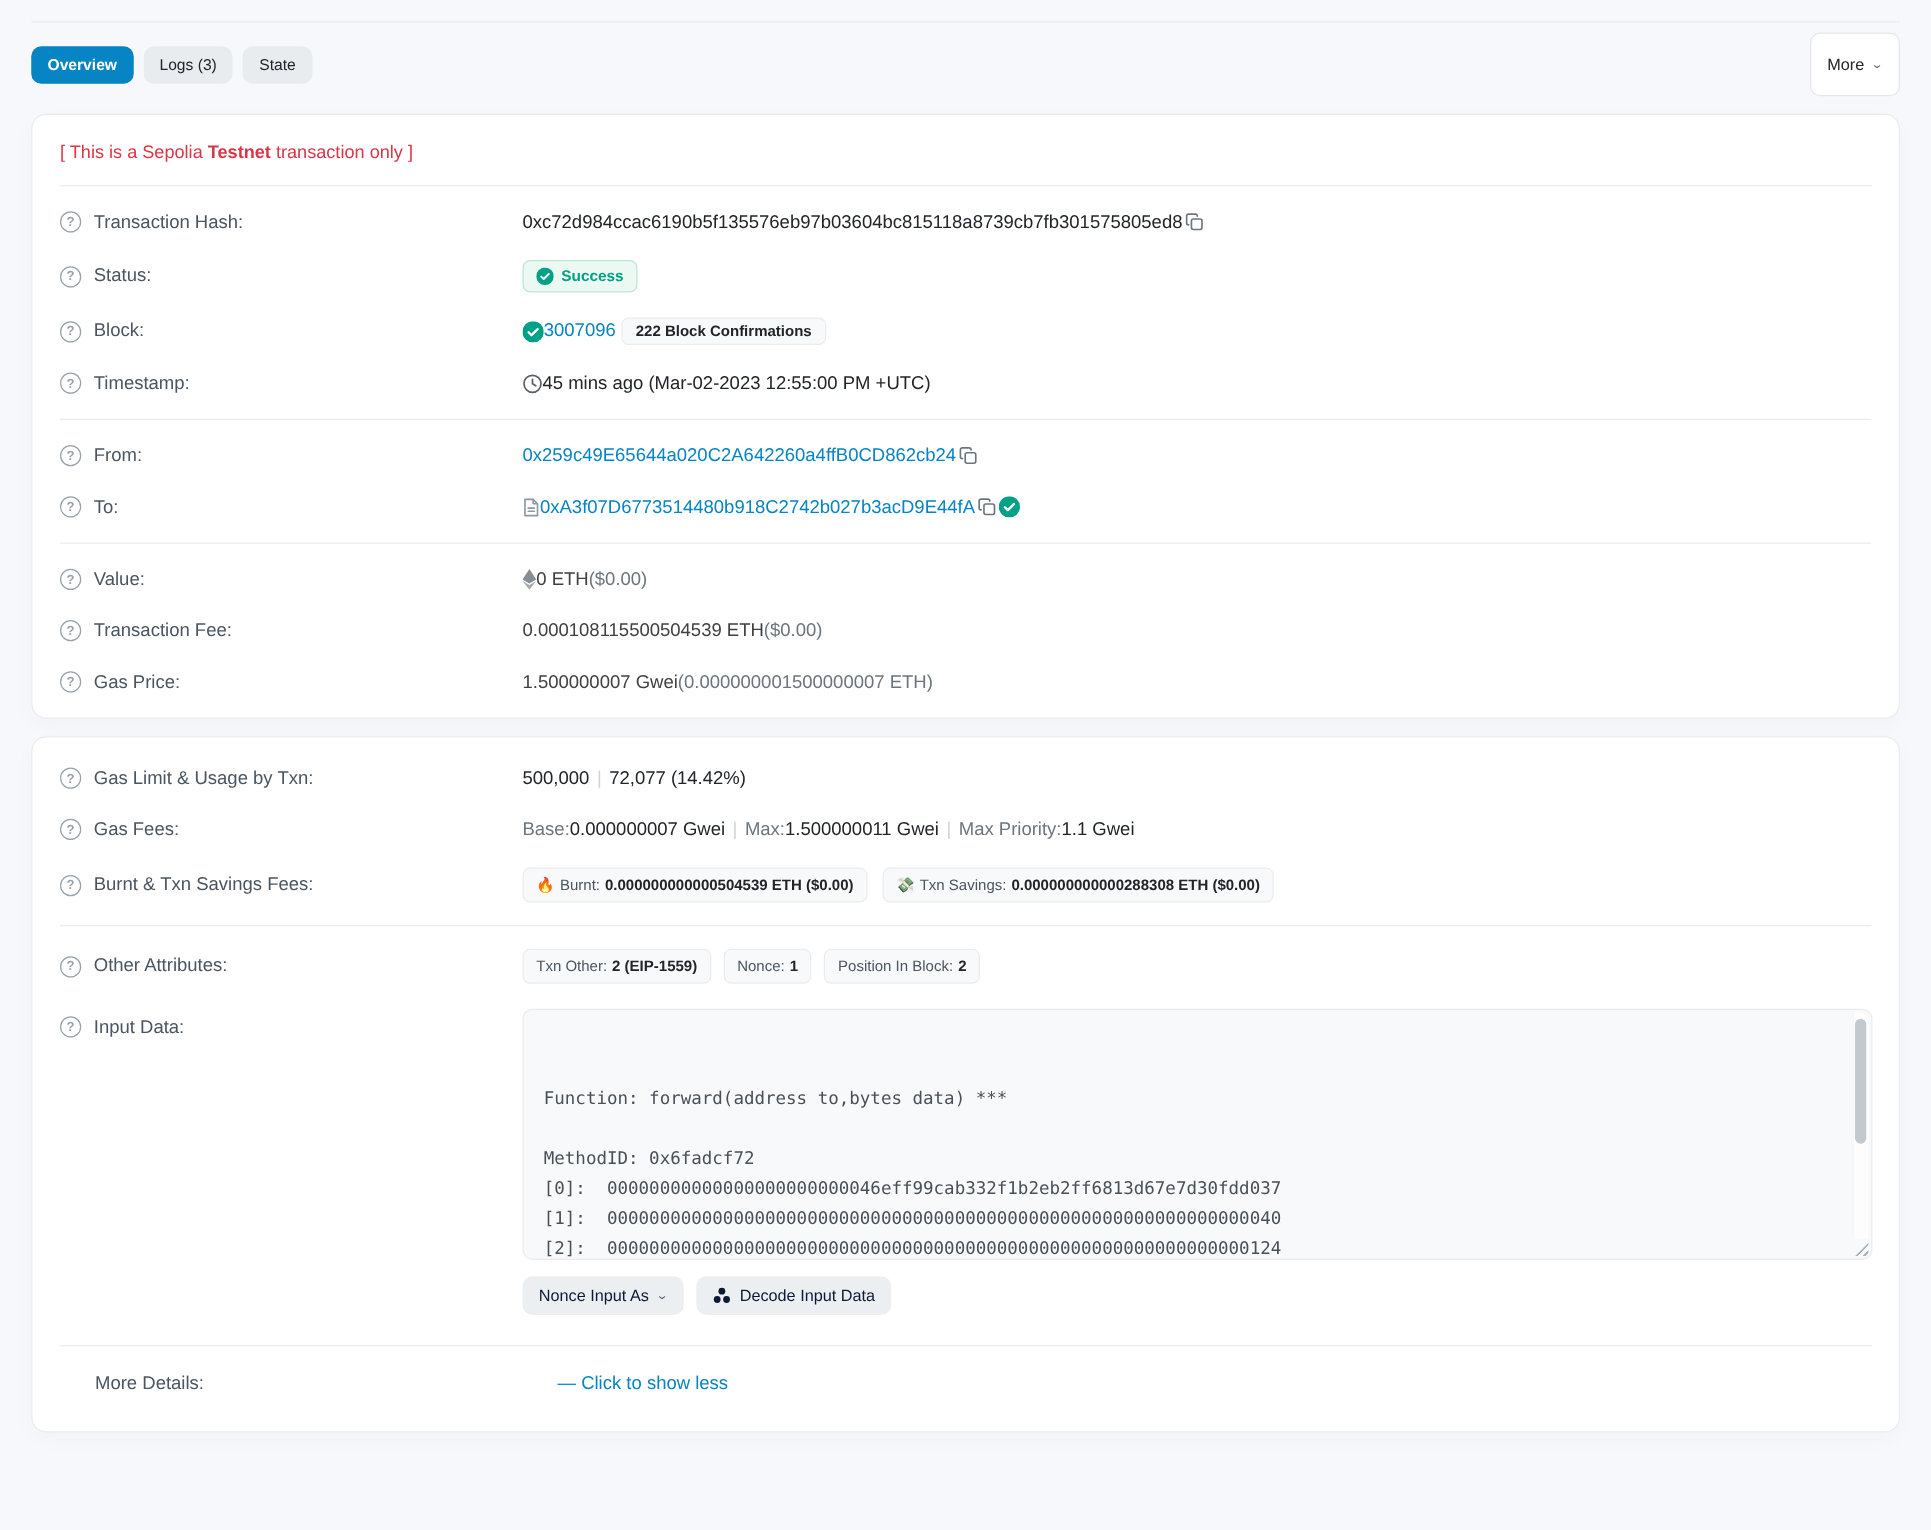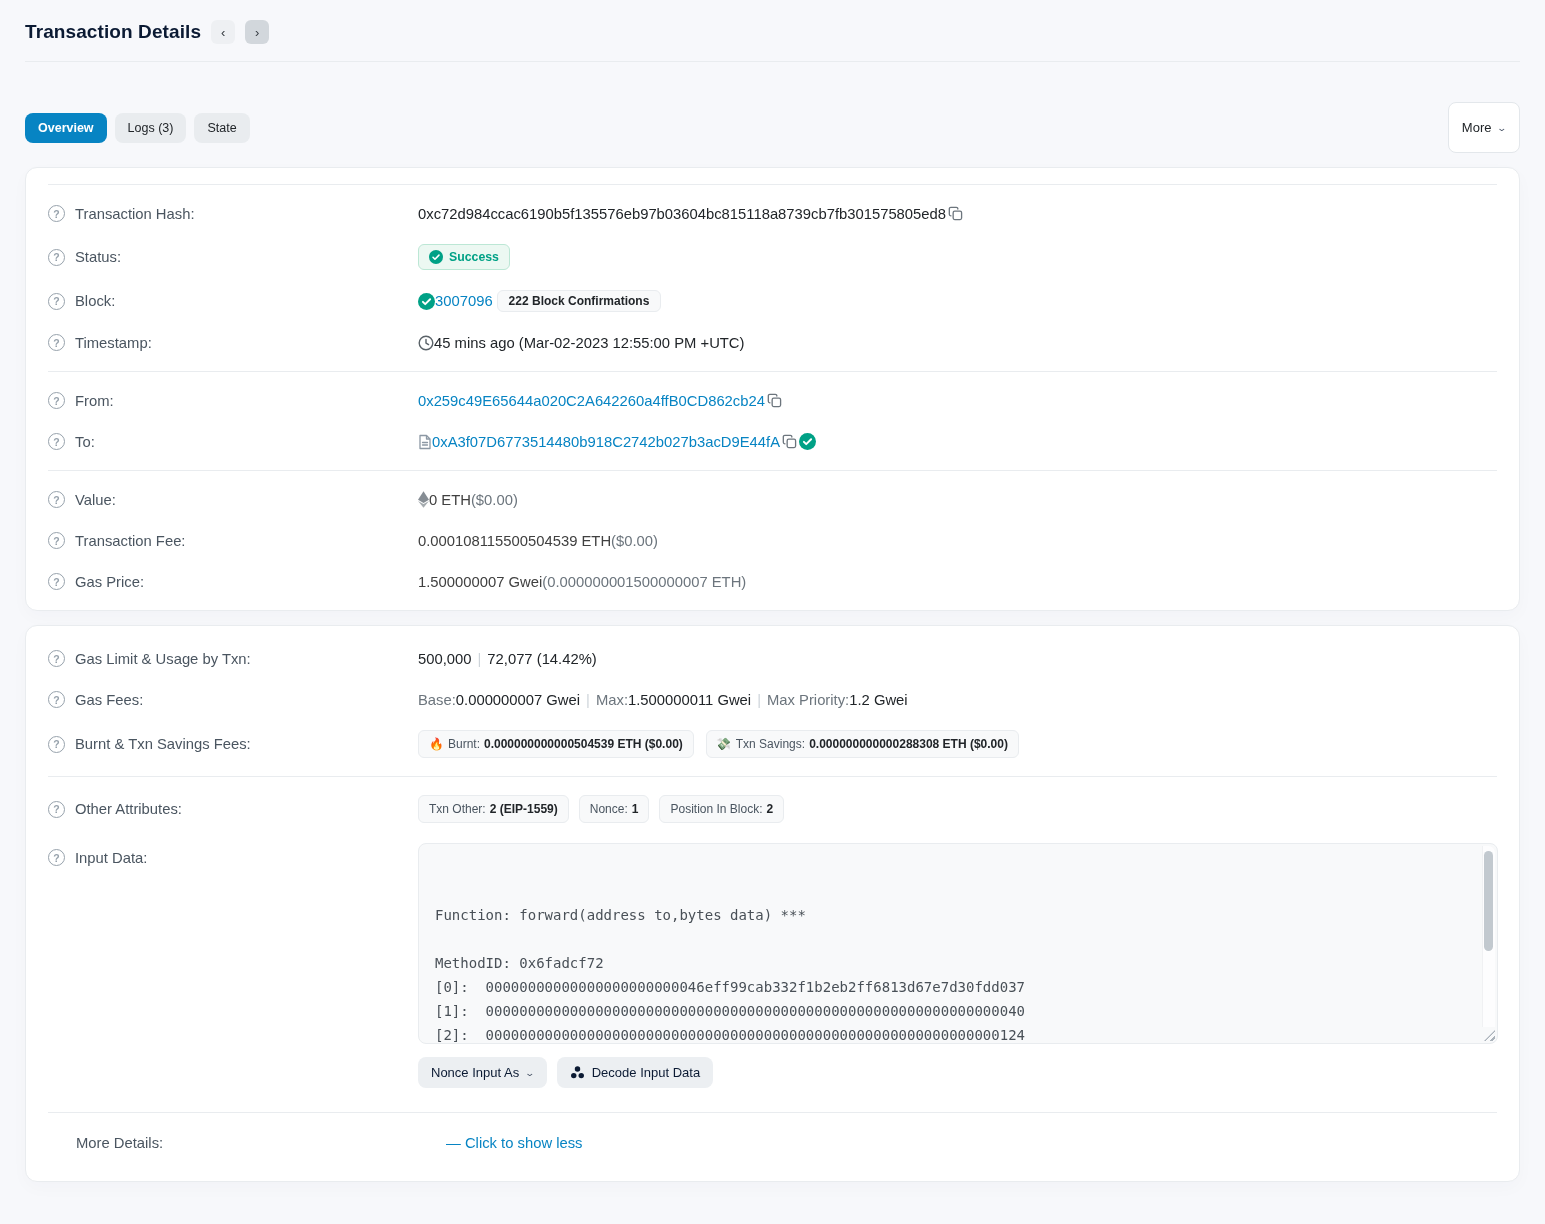--- a/index.html
+++ b/index.html
@@ -8,21 +8,21 @@
 
   
   .page-header { display:flex; align-items:center; padding-top:20px; gap:10px; }
   .page-title { font-size:19px; font-weight:700; color:#0b1a33; letter-spacing:.1px; }
   .nav-btn { width:24px; height:24px; border:none; border-radius:6px; font-size:13px; color:#343a40; cursor:pointer; display:flex; align-items:center; justify-content:center; line-height:1; }
   .nav-btn.prev { background:#eef0f3; }
   .nav-btn.next { background:#d2d7dc; }
   .header-divider { border-bottom:1px solid #e9ecef; margin-top:17px; }
 
   
-  .tabs-row { display:flex; align-items:center; justify-content:space-between; margin-top:40px; }
+  .tabs-row { display:flex; align-items:center; justify-content:space-between; margin-top:8px; }
   .tabs { display:flex; gap:8px; }
   .tab { border:none; border-radius:8px; padding:8px 13px; font-size:12.5px; font-weight:500; cursor:pointer; background:#e9ecef; color:#212529; font-family:inherit; }
   .tab.active { background:#0784c3; color:#fff; font-weight:600; }
   .more-btn { background:#fff; border:1px solid #e3e7eb; border-radius:8px; padding:17px 13px; font-size:13px; font-weight:500; color:#212529; cursor:pointer; display:flex; align-items:center; gap:7px; font-family:inherit; }
   .chev { font-size:9px; color:#4a5568; transform:scaleX(1.4); display:inline-block; }
 
   
   .card { background:#fff; border:1px solid #e9ecef; border-radius:12px; margin-top:14px; padding:8px 22px; box-shadow:0 6px 18px rgba(18,43,70,.025); }
   .card-divider { border-top:1px solid #e9ecef; margin:8px 0; }
   .notice { padding:14px 0 10px; font-size:14.5px; color:#dc3545; }
@@ -58,45 +58,37 @@
   .btn-light { background:#eceff2; border:none; border-radius:8px; padding:8px 13px; font-size:13px; font-weight:500; color:#0b1a33; cursor:pointer; display:inline-flex; align-items:center; gap:7px; font-family:inherit; }
 
   .more-details-label { color:#4a5560; }
   .value-strong { color:#404040; }
 </style>
 </head>
 <body>
 
 <div class="page">
 
-  <header class="page-header">
-    <h1 class="page-title">Transaction Details</h1>
-    <button class="nav-btn prev">
-        <span>‹</span>
-      </button>
-    <button class="nav-btn next">
-        <span>›</span>
-      </button>
-  </header>
   <div class="header-divider"></div>
 
   <div class="tabs-row">
     <div class="tabs">
       <button class="tab active">Overview</button>
       <button class="tab">Logs (3)</button>
       <button class="tab">State</button>
     </div>
     <button class="more-btn">
       <span>More</span>
       <span class="chev">⌄</span>
     </button>
   </div>
 
   <section class="card">
 
+    <div class="notice"><span>[ This is a Sepolia </span><b>Testnet</b><span> transaction only ]</span></div>
 
     <div class="card-divider"></div>
 
     <div class="row">
       <div class="row-label">
         <span class="q-icon">?</span>
         <span>Transaction Hash:</span>
       </div>
       <div class="row-value">
         <span>0xc72d984ccac6190b5f135576eb97b03604bc815118a8739cb7fb301575805ed8</span>
@@ -258,21 +250,21 @@
         <span>Gas Fees:</span>
       </div>
       <div class="row-value">
         <span class="muted">Base:</span>
         <span>0.000000007 Gwei</span>
         <span class="sep">|</span>
         <span class="muted">Max:</span>
         <span>1.500000011 Gwei</span>
         <span class="sep">|</span>
         <span class="muted">Max Priority:</span>
-        <span>1.2 Gwei</span>
+        <span>1.1 Gwei</span>
       </div>
     </div>
 
     <div class="row">
       <div class="row-label">
         <span class="q-icon">?</span>
         <span>Burnt &amp; Txn Savings Fees:</span>
       </div>
       <div class="row-value" style="gap:12px;">
         <span class="badge-gray">

